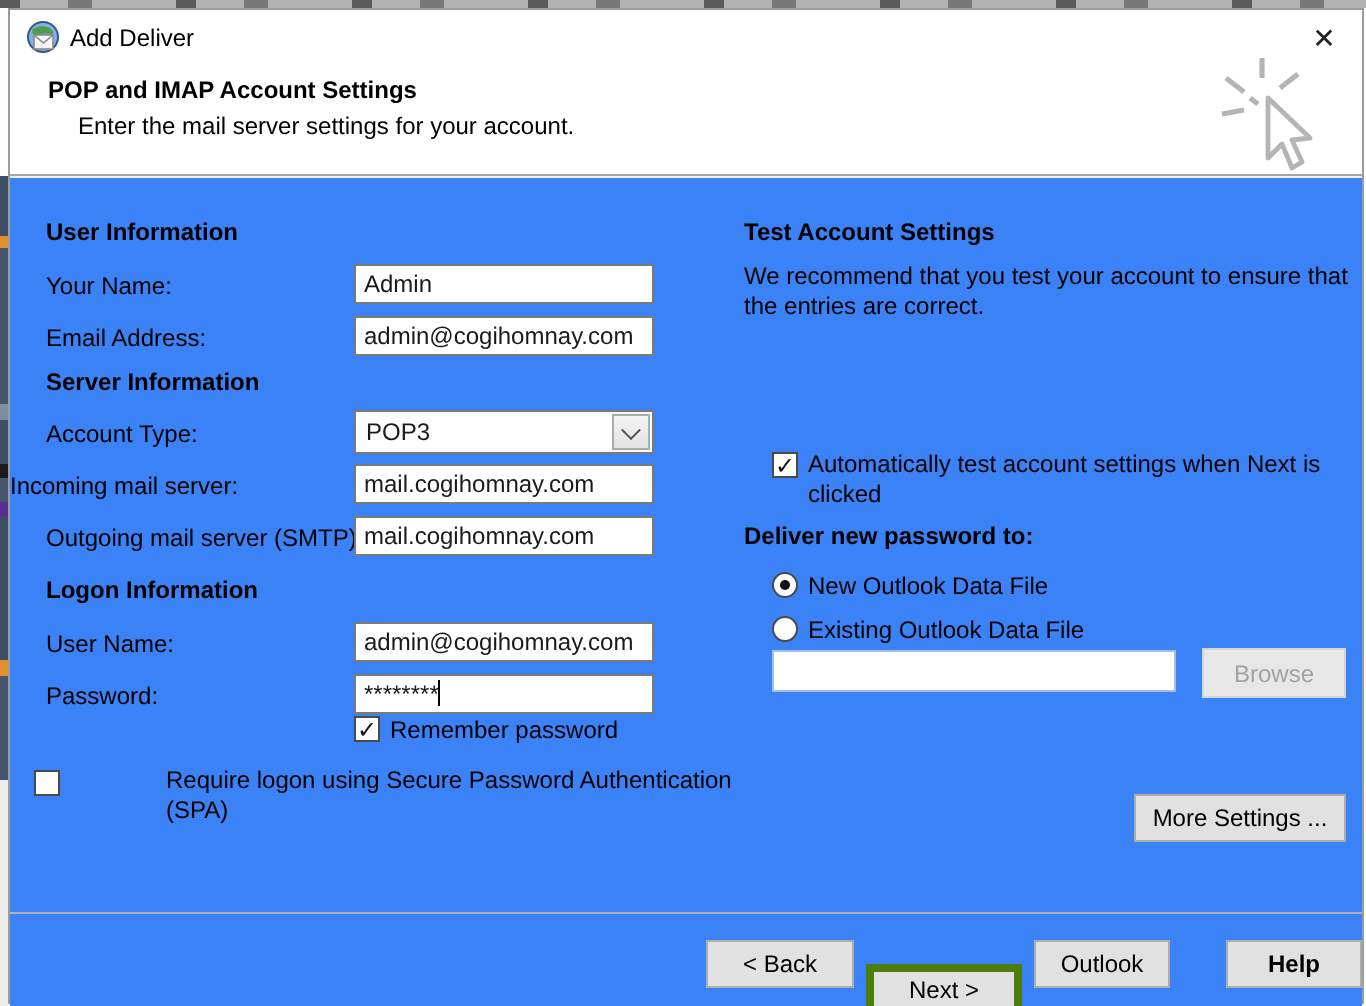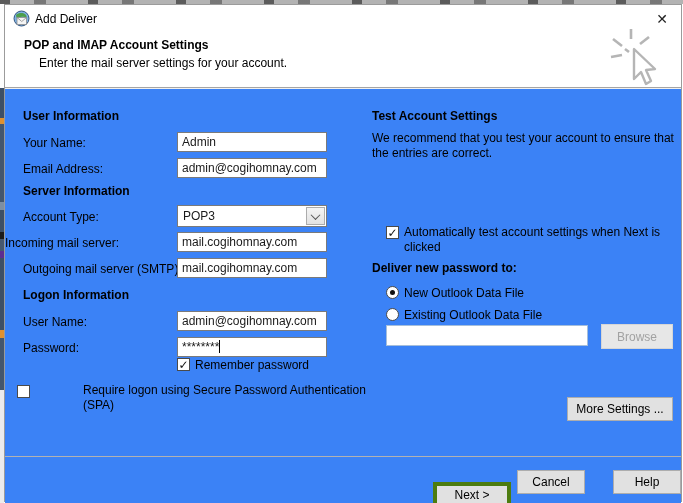--- a/index.html
+++ b/index.html
@@ -171,18 +171,19 @@
       <div class="radio" style="left:381px;top:219px;"></div>
       <div class="lbl" style="left:399px;top:219px;">Existing Outlook Data File</div>
 
       <div class="tf disabled" style="left:381px;top:236px;width:202px;height:21px;"></div>
       <div class="btn disabled" style="left:596px;top:235px;width:72px;height:25px;">Browse</div>
 
       <div class="btn" style="left:562px;top:308px;width:106px;height:24px;">More Settings ...</div>
     </div>
 
     <div class="footer-sep"></div>
+    <div class="btn" style="left:348px;top:465px;width:74px;height:24px;">&lt; Back</div>
     <div class="btn primary" style="left:428px;top:464px;width:78px;height:26px;">Next &gt;</div>
-    <div class="btn" style="left:512px;top:465px;width:68px;height:24px;">Cancel</div>
-    <div class="btn" style="left:608px;top:465px;width:68px;height:24px;">Help</div>
+    <div class="btn" style="left:512px;top:465px;width:68px;height:24px;">Outlook</div>
+    <div class="btn" style="left:608px;top:465px;width:68px;height:24px;font-weight:bold;">Help</div>
 
   </div>
 </div>
 
 </body></html>

